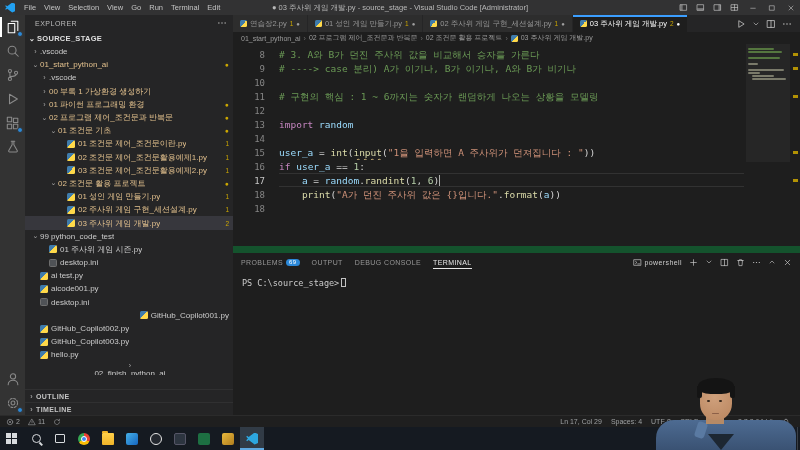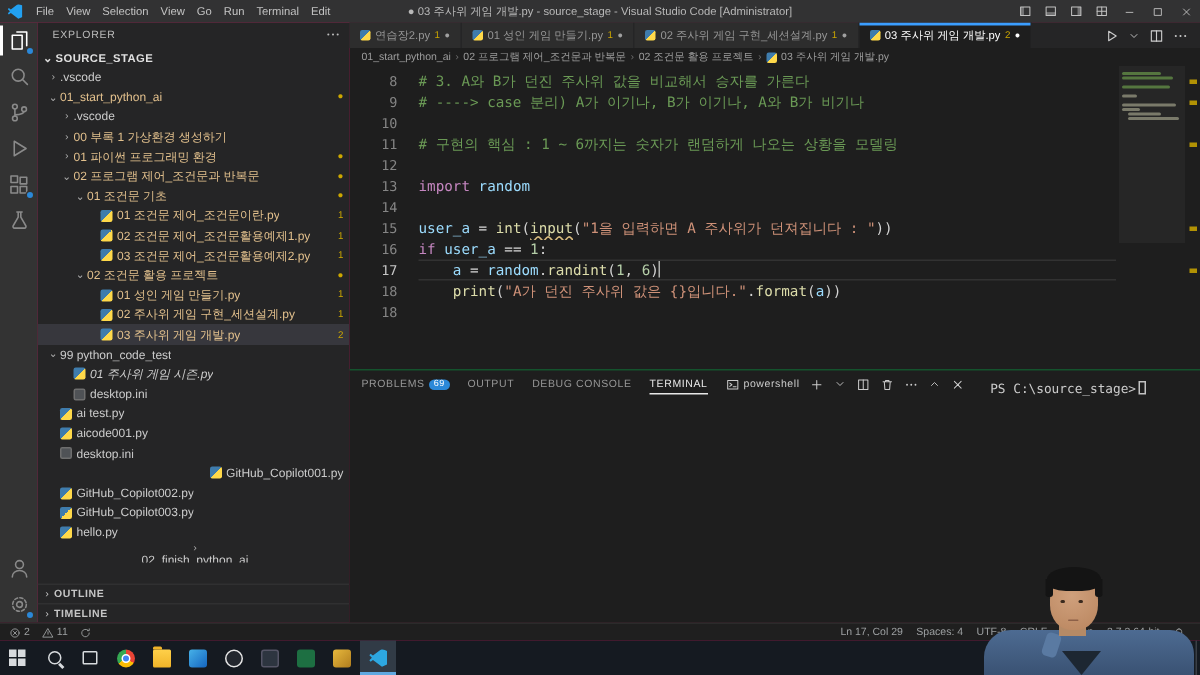--- a/index.html
+++ b/index.html
@@ -88,21 +88,21 @@
   .curline { position:absolute; left:46px; right:56px; height:14px;
     border-top:1px solid #323232; border-bottom:1px solid #323232; pointer-events:none; }
   .cursor { display:inline-block; width:1px; height:11px; background:#aeafad; vertical-align:-2px; }
   .minimap { position:absolute; top:0; right:10px; width:44px; bottom:0; background:#1e1e1e; }
   .mm-slider { position:absolute; left:0; right:0; top:0; height:118px; background:rgba(121,121,121,.10); }
   .mm-row { position:absolute; height:2px; border-radius:1px; }
   .ruler { position:absolute; top:0; right:0; width:10px; bottom:0; }
   .ruler .mark { position:absolute; right:2px; width:5px; height:3px; background:#c0935365; background:#cca700; opacity:.85; }
 
   
-  .panel { height:169px; border-top:1px solid #14532d; display:flex; background:#1e1e1e; }
+  .panel { height:169px; border-top:7px solid #14532d; display:flex; flex-direction:column; background:#1e1e1e; }
   .panel-header { height:18px; display:flex; align-items:center; padding:0 8px; font-size:7px;
     letter-spacing:.4px; color:#969696; }
   .ptab { display:flex; align-items:center; gap:3px; margin-right:12px; height:100%; cursor:pointer; position:relative; }
   .ptab.active { color:#e7e7e7; }
   .ptab.active::after { content:""; position:absolute; bottom:2px; left:0; right:0; height:1px; background:#e7e7e7; }
   .pbadge { background:#2b88d8; color:#ffffff; border-radius:5px; font-size:6px; padding:0.5px 3px; }
   .panel-actions { margin-left:auto; display:flex; align-items:center; gap:7px; color:#cccccc; }
   .shellsel { display:flex; align-items:center; gap:3px; font-size:7px; color:#cccccc; }
   .terminal { flex:1; padding:7px 0 0 9px; font-family:"DejaVu Sans Mono","Liberation Mono",monospace;
     font-size:8.5px; color:#cccccc; }
@@ -391,21 +391,21 @@
           <div class="trow selected" style="padding-left: 33px;">
             <span class="twist"></span>
             <span class="fico py"></span>
             <span class="tlabel mod">03 주사위 게임 개발.py</span>
             <span class="tbadge">2</span>
           </div>
           <div class="trow" style="padding-left: 6px;">
             <span class="twist">⌄</span>
             <span class="tlabel">99 python_code_test</span>
           </div>
-          <div class="trow" style="padding-left: 15px; font-style: italic;">
+          <div class="trow" style="padding-left: 15px;">
             <span class="twist"></span>
             <span class="fico py"></span>
             <span class="tlabel">01 주사위 게임 시즌.py</span>
           </div>
           <div class="trow" style="padding-left: 15px;">
             <span class="twist"></span>
             <span class="fico file"></span>
             <span class="tlabel">desktop.ini</span>
           </div>
           <div class="trow" style="padding-left: 6px;">

